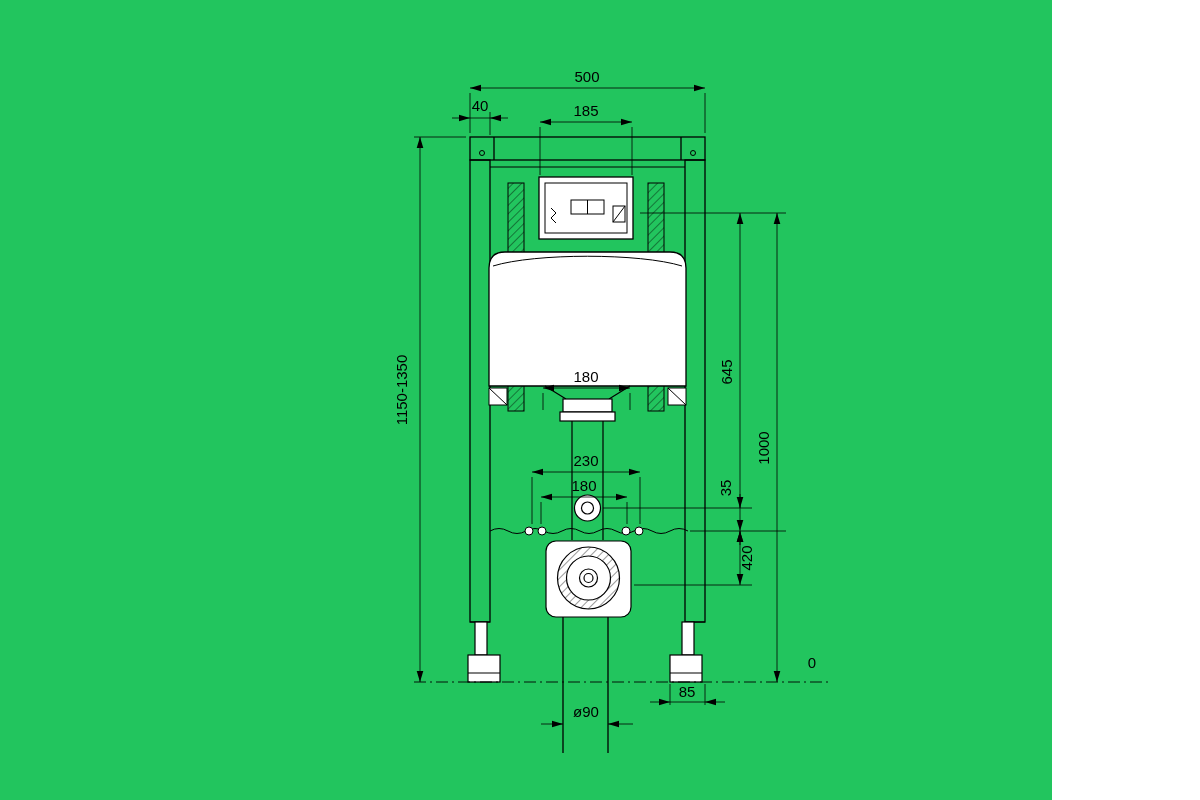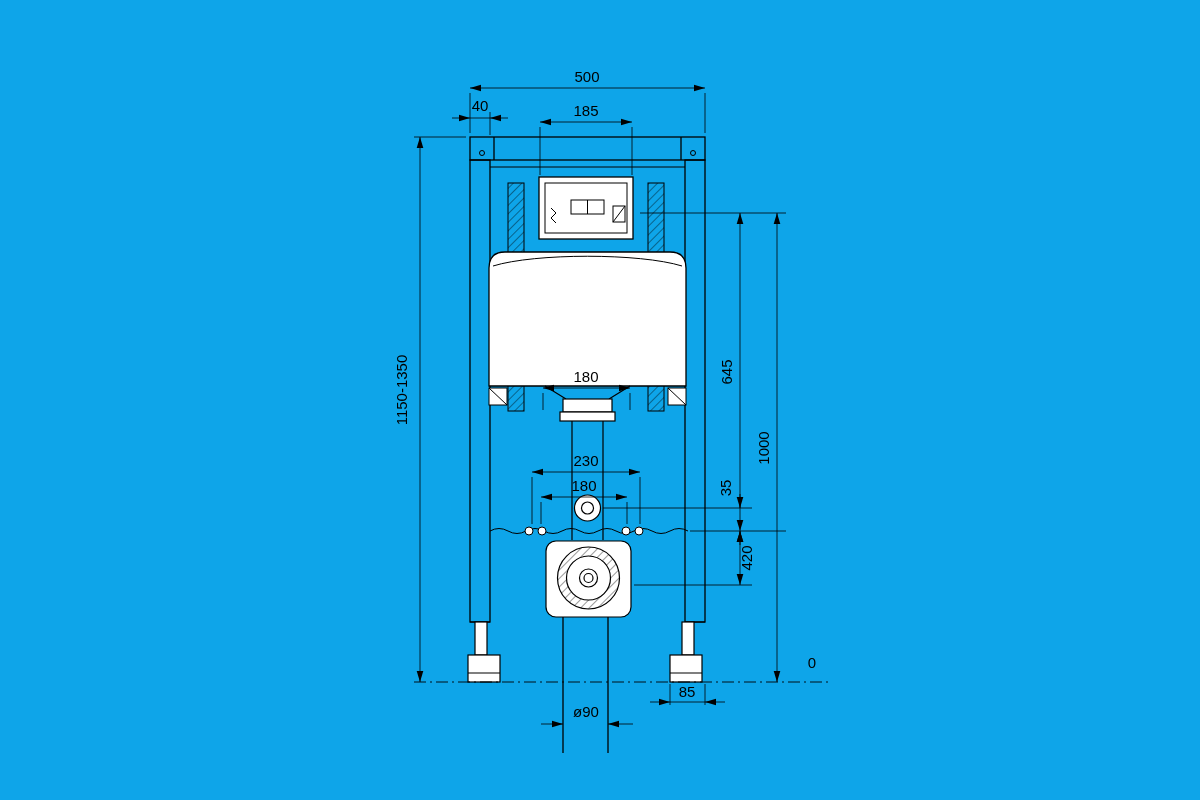--- a/index.html
+++ b/index.html
@@ -1,17 +1,17 @@
 <!DOCTYPE html>
 <html><head>
 <meta charset="utf-8">
 <style>
   html,body { margin:0; padding:0; background:#ffffff; }
   .stage {
-    width:1200px; height:800px; position:relative; background:#0ea5e9;
+    width:1052px; height:800px; position:relative; background:#22c55e;
     font-family:"Liberation Sans", sans-serif; overflow:hidden;
   }
   svg { display:block; }
   svg text {
     font-family:"Liberation Sans", sans-serif;
     font-size:15px;
     fill:#000000;
   }
 </style>
 </head>

